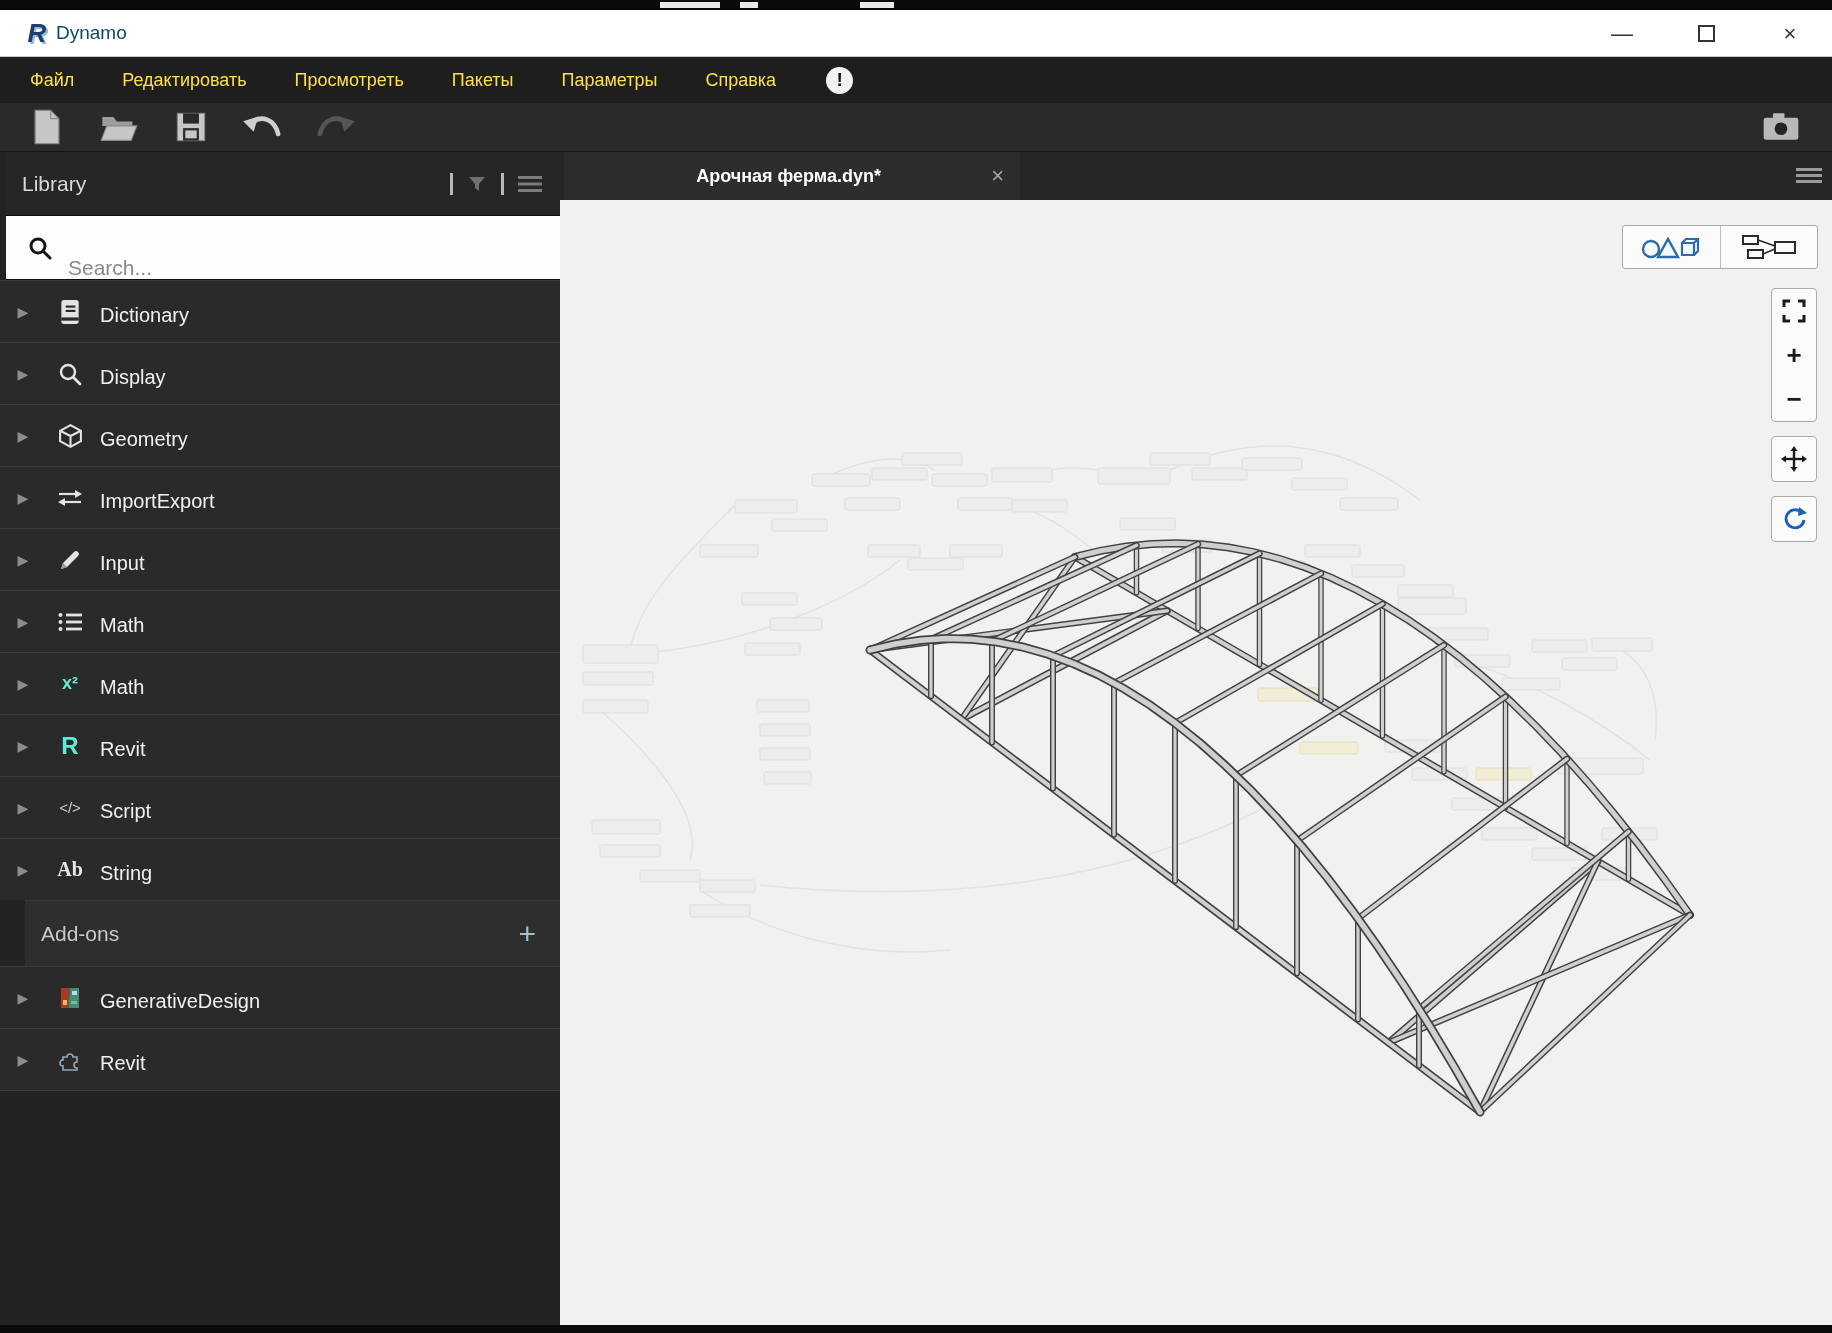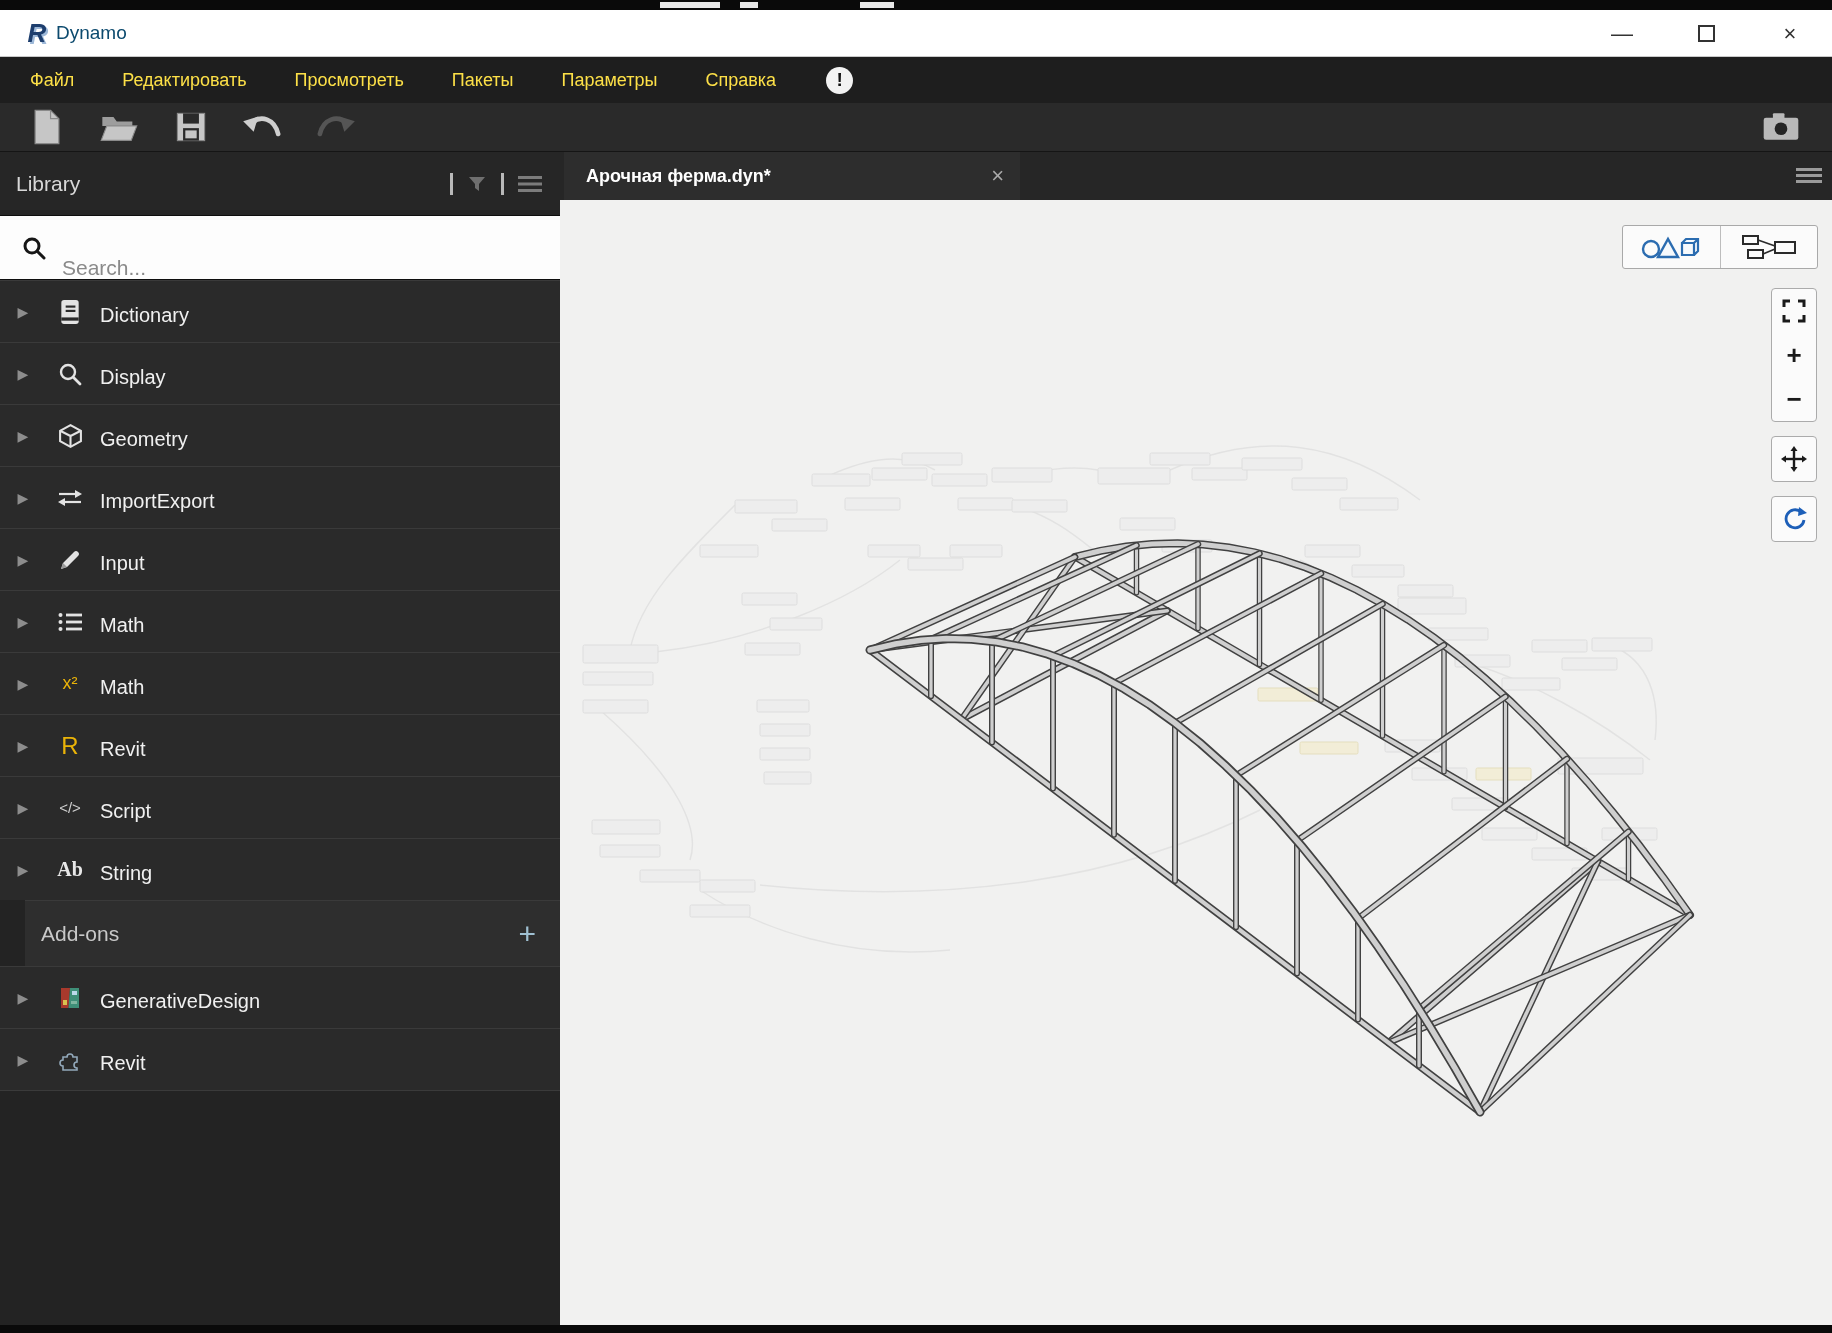--- a/index.html
+++ b/index.html
@@ -26,45 +26,45 @@
   .alert-badge{width:27px;height:27px;border-radius:50%;background:#f2f2f2;color:#111;
                display:flex;align-items:center;justify-content:center;font-weight:bold;font-size:19px;
                margin-left:26px;}
   
   .toolbar{position:absolute;left:0;top:103px;width:1832px;height:49px;background:#2a2a2a;
            border-bottom:1px solid #151515;display:flex;align-items:center;}
   .tool-btn{width:58px;height:42px;display:flex;align-items:center;justify-content:center;margin-left:14px;}
   .tool-btn:first-child{margin-left:18px;}
   .tool-btn.camera{position:absolute;right:22px;margin:0;}
   
-  .sidebar{position:absolute;left:0;top:152px;width:560px;height:1173px;background:#232323;}
+  .sidebar{position:absolute;left:0;top:152px;width:560px;height:1173px;background:#232323;padding-left:6px;}
   .lib-header{height:64px;display:flex;align-items:center;background:#262626;border-bottom:1px solid #0e0e0e;}
   .lib-title{color:#d8d8d8;font-size:21px;margin-left:16px;flex:1;}
   .lib-header-icons{display:flex;align-items:center;gap:14px;margin-right:18px;color:#8f8f8f;}
   .pipe{width:3px;height:22px;background:#b9b9b9;}
   .search-row{height:64px;background:#fdfdfd;display:flex;align-items:center;border-bottom:1px solid #0e0e0e;}
   .search-input{border:none;outline:none;background:transparent;font-size:21px;color:#444;flex:1;
                 font-family:"Liberation Sans",sans-serif;margin-top:40px;}
   .search-input::placeholder{color:#8a8a8a;}
   .lib-list{position:absolute;left:0;top:128px;right:0;bottom:0;}
   .lib-row{height:62px;background:#2a2a2a;border-top:1px solid #3a3a3a;display:flex;align-items:center;}
   .lib-row .tri{width:46px;text-align:center;color:#8d8d8d;font-size:14px;}
   .icon-cell{width:48px;display:flex;align-items:center;justify-content:center;}
   .lib-label{color:#f0f0f0;font-size:20px;margin-left:6px;margin-top:8px;}
-  .glyph-icon{color:#eab308;font-size:18px;font-weight:normal;}
+  .glyph-icon{color:#5eead4;font-size:18px;font-weight:bold;}
   .glyph-serif{font-family:"Liberation Serif",serif;font-weight:bold;font-size:20px;color:#e8e8e8;}
   .addons-header{height:66px;background:#2e2e2e;border-top:1px solid #3a3a3a;display:flex;align-items:center;margin-left:25px;}
   .addons-title{color:#c9c9c9;font-size:21px;margin-left:16px;flex:1;}
   .addons-plus{color:#9fc0d2;font-size:30px;font-weight:300;margin-right:24px;}
   .lib-filler{background:#232323;height:190px;border-top:1px solid #3a3a3a;}
   
   .tabrow{position:absolute;left:560px;top:152px;width:1272px;height:48px;background:#262626;}
   .tab{position:absolute;left:4px;top:0;width:456px;height:48px;background:#2d2d2d;
        display:flex;align-items:center;}
-  .tab-label{color:#fff;font-weight:bold;font-size:18px;margin-left:22px;flex:1;}
+  .tab-label{color:#fff;font-weight:bold;font-size:18px;margin-left:22px;flex:1;text-align:center;}
   .tab-close{color:#a9a9a9;font-size:22px;margin-right:16px;}
   .tab-menu-icon{position:absolute;right:10px;top:13px;width:26px;height:20px;}
   .tab-menu-icon span{display:block;height:3px;background:#9a9a9a;margin:3px 0;}
   
   .canvas{position:absolute;left:560px;top:200px;width:1272px;height:1125px;background:#f1f1f0;overflow:hidden;}
   .canvas svg.layer{position:absolute;left:0;top:0;}
   .seg-control{position:absolute;right:14px;top:25px;width:196px;height:44px;background:#fbfbfb;
                border:1px solid #a9a9a9;border-radius:3px;display:flex;}
   .seg-half{flex:1;display:flex;align-items:center;justify-content:center;}
   .seg-half + .seg-half{border-left:1px solid #bdbdbd;}

